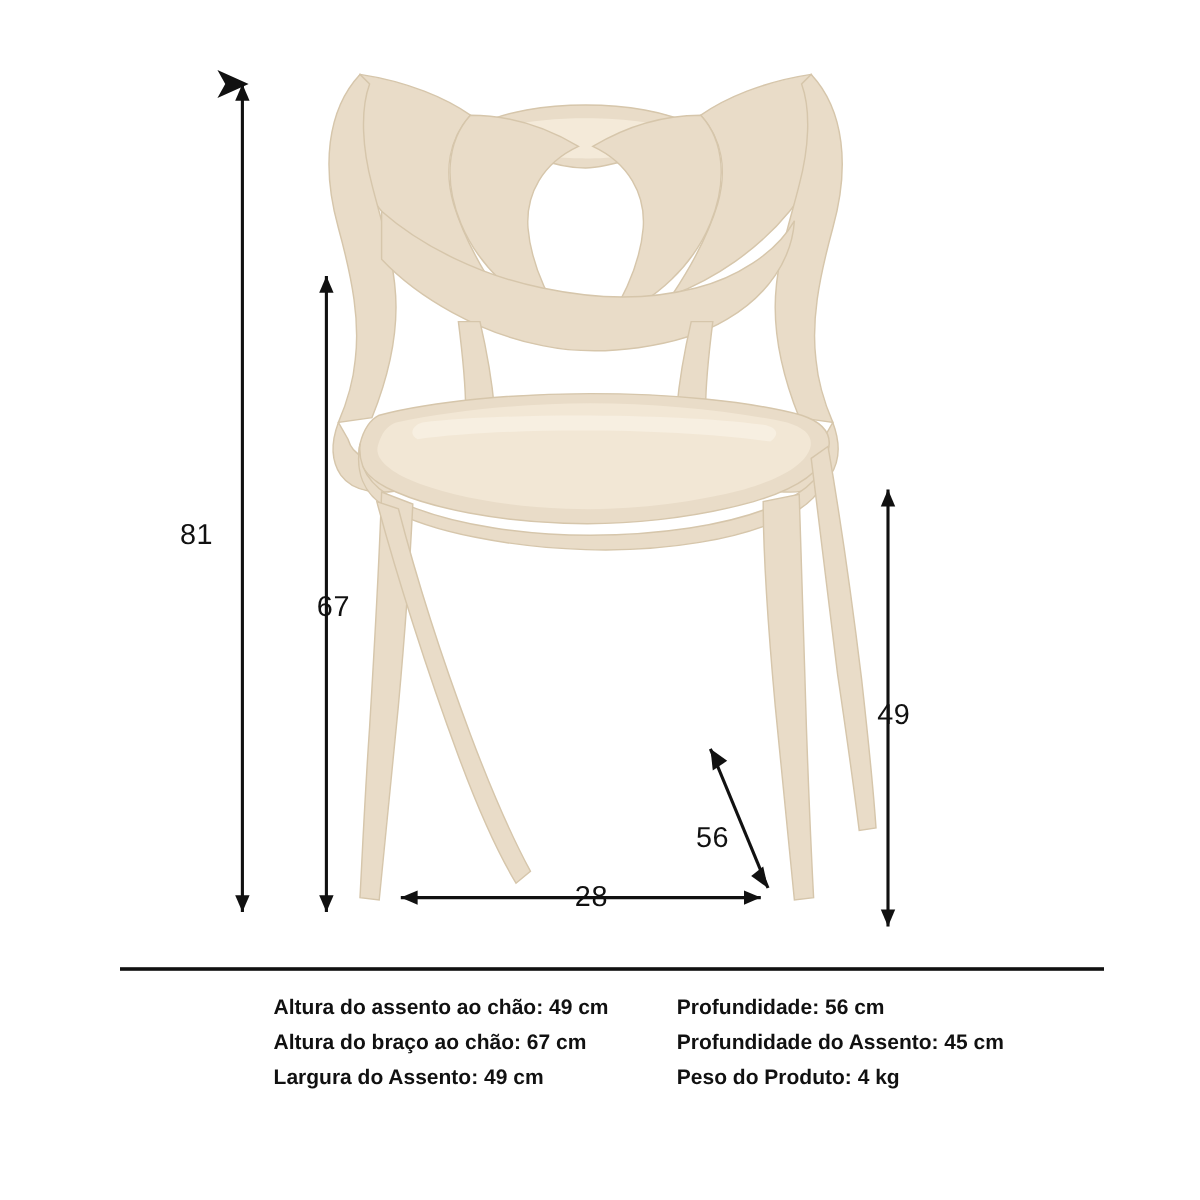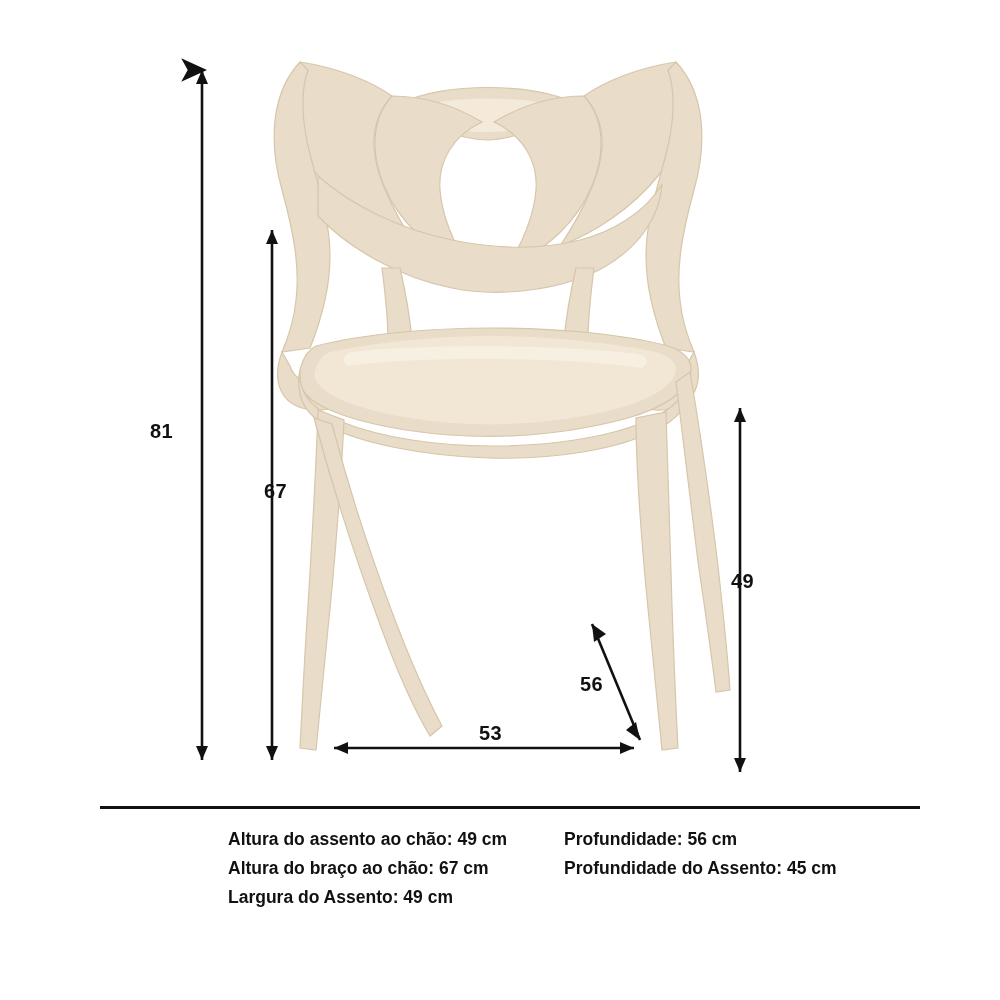--- a/index.html
+++ b/index.html
@@ -27,25 +27,26 @@
     left: 0; top: 0;
     width: 1000px;
     height: 800px;
   }
   #drawing svg {
     position: absolute;
     left: 0; top: 0;
   }
   .dim-label {
     position: absolute;
-    font-size: 20px;
-    font-weight: bold;
+    font-size: 24px;
+    font-weight: normal;
     color: #111111;
     letter-spacing: 0.5px;
     white-space: nowrap;
+    margin-top: 12px;
   }
   
   #specs {
     position: absolute;
     left: 100px;
     top: 806px;
     width: 820px;
   }
   .spec-rule {
     width: 820px;
@@ -184,31 +185,32 @@
     </svg>
 
     <div class="dim-label" style="left:150px; top:420px;">81</div>
 
     <div class="dim-label" style="left:264px; top:480px;">67</div>
 
     <div class="dim-label" style="left:731px; top:570px;">49</div>
 
     <div class="dim-label" style="left:580px; top:673px;text-align:right;">56</div>
 
-    <div class="dim-label" style="left:479px; top:722px;">53</div>
+    <div class="dim-label" style="left:479px; top:722px;">28</div>
   </div>
 
   <div id="specs">
     <div class="spec-rule"></div>
     <div class="spec-cols">
       <div class="spec-col left">
         <div class="spec-item">Altura do assento ao chão: 49 cm</div>
         <div class="spec-item">Altura do braço ao chão: 67 cm</div>
         <div class="spec-item">Largura do Assento: 49 cm</div>
       </div>
       <div class="spec-col right">
         <div class="spec-item">Profundidade: 56 cm</div>
         <div class="spec-item">Profundidade do Assento: 45 cm</div>
+        <div class="spec-item">Peso do Produto: 4 kg</div>
       </div>
     </div>
   </div>
 
 </div>
 
 </body></html>

